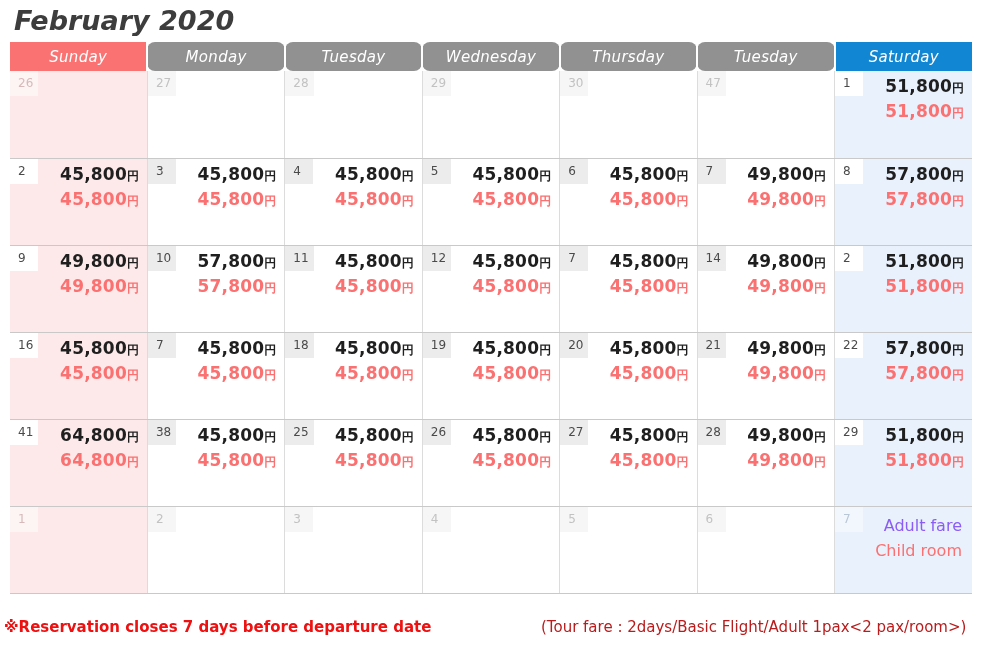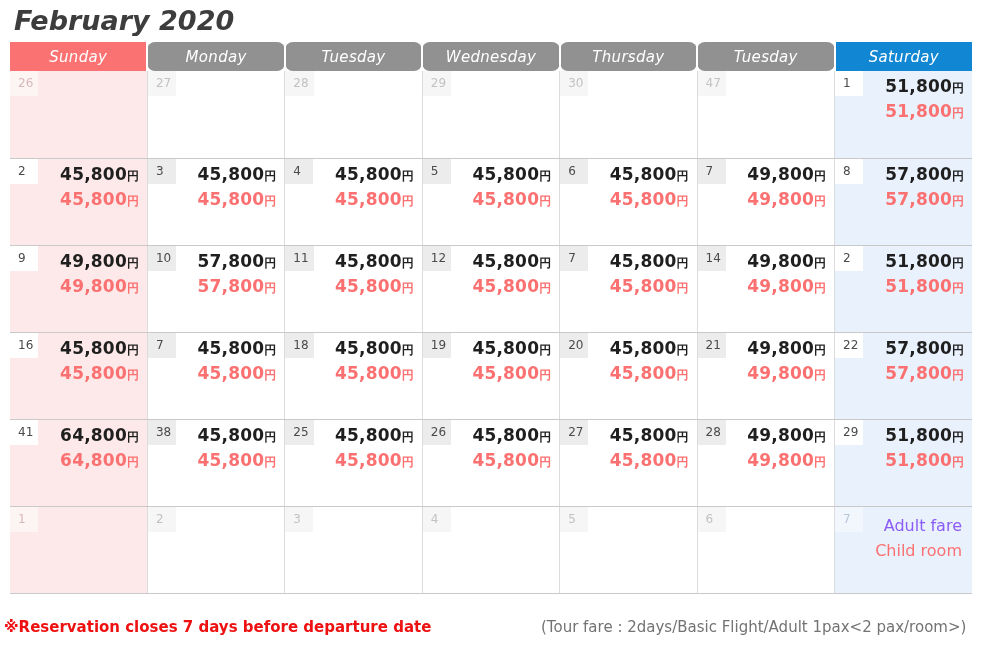--- a/index.html
+++ b/index.html
@@ -141,21 +141,21 @@
     font-size: 15px;
     font-weight: bold;
     color: #ee1111;
     white-space: nowrap;
   }
   .footer-fare {
     position: absolute;
     left: 541px;
     top: 618px;
     font-size: 15px;
-    color: #737373;
+    color: #b91c1c;
     white-space: nowrap;
   }
 </style>
 </head>
 <body>
 
 <div class="page">
 
   <div class="title">February 2020</div>
 

